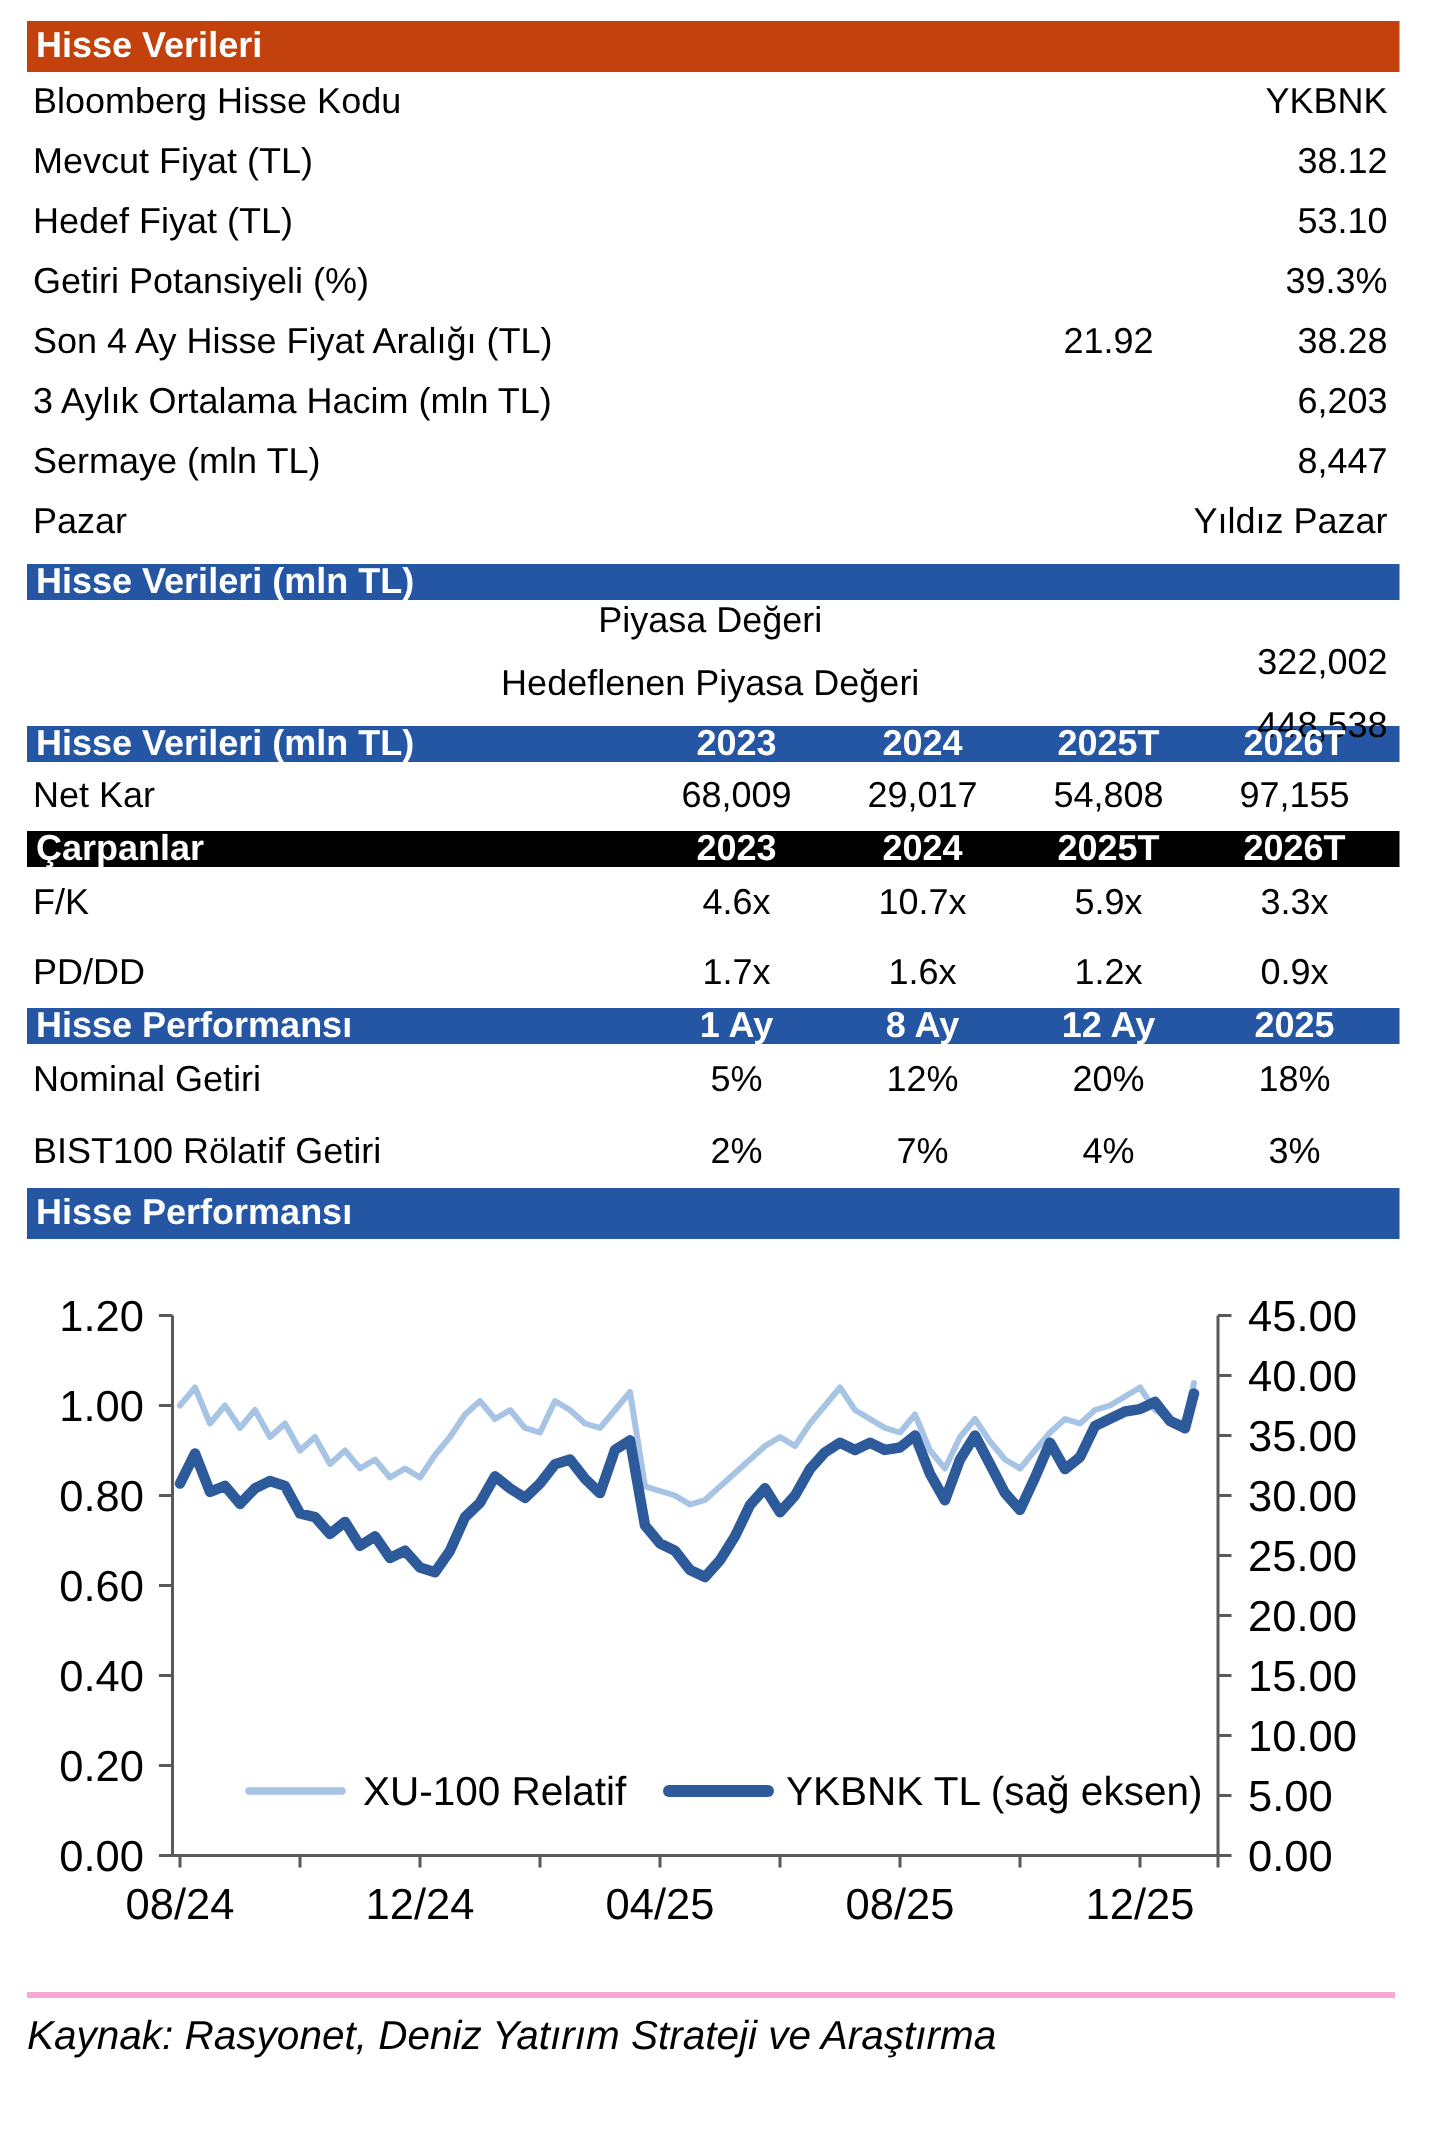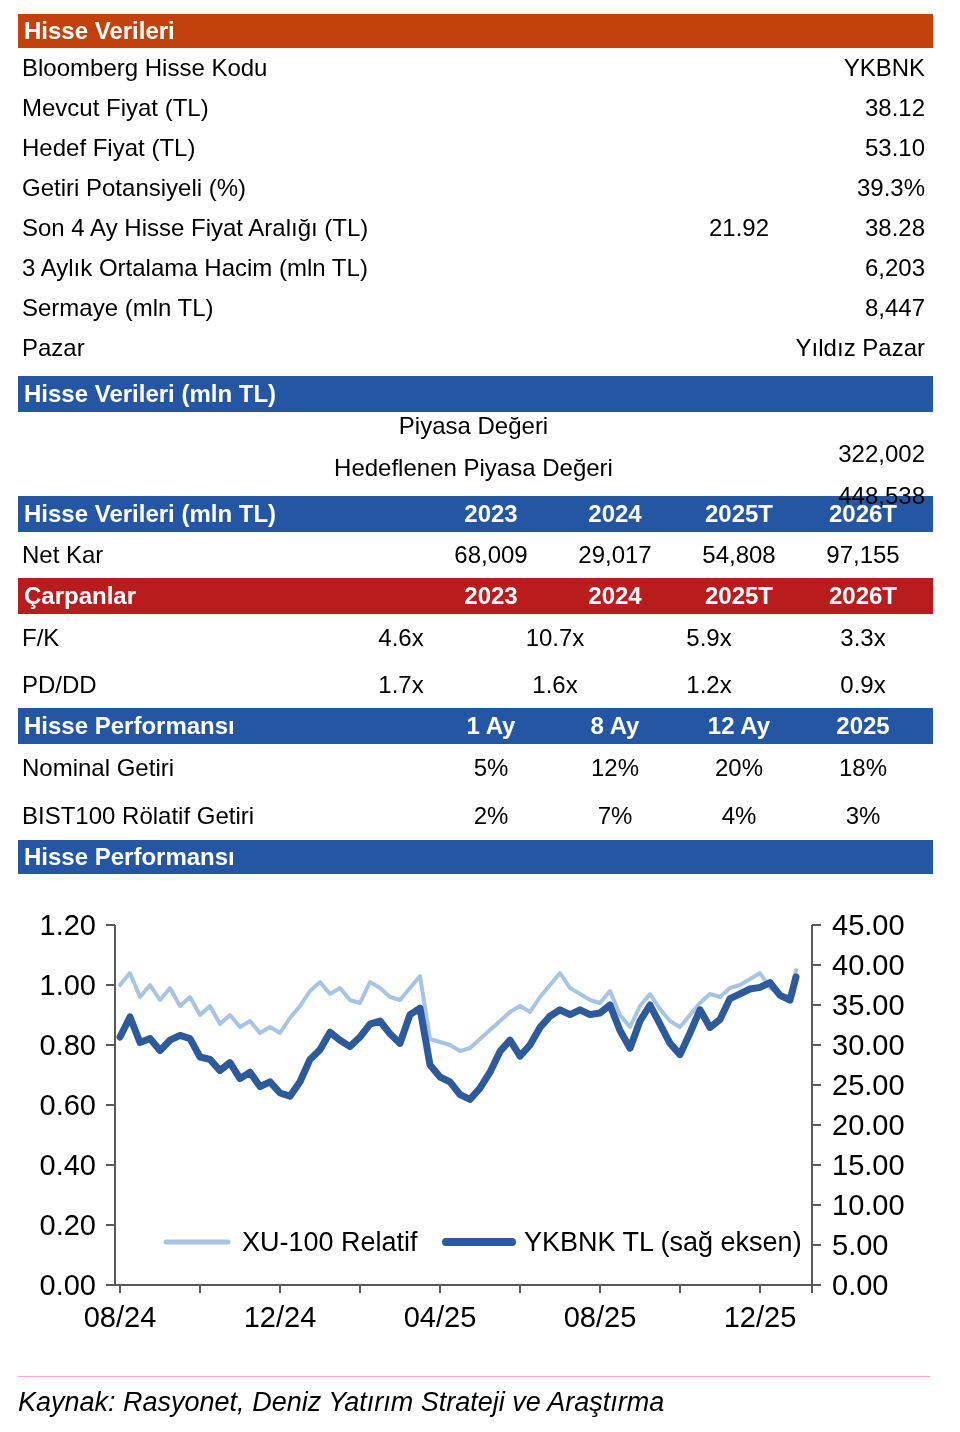--- a/index.html
+++ b/index.html
@@ -1,35 +1,35 @@
 <!DOCTYPE html>
 <html><head>
 <meta charset="utf-8">
 <style>
   html,body{margin:0;padding:0;background:#fff;}
   body{width:960px;height:1432px;overflow:hidden;font-family:"Liberation Sans",sans-serif;color:#000;}
   .sheet{padding-top:14px;}
-  .bar{margin:0 27px 0 18px;height:36px;display:flex;align-items:center;
+  .bar{margin:0 27px 0 18px;height:24px;display:flex;align-items:center;
        color:#fff;font-weight:bold;font-size:24px;padding:0 8px 0 6px;}
   .bar .lbl{flex:1;white-space:nowrap;}
   .bar.h34{height:34px;}
   .bar.mt8{margin-top:8px;}
   .cell{width:124px;text-align:center;white-space:nowrap;}
   .trow{margin:0 27px 0 18px;display:flex;align-items:center;
         font-size:24px;padding:0 8px 0 4px;}
   .trow .lbl{flex:1;white-space:nowrap;}
   .trow .val{margin-left:auto;text-align:right;white-space:nowrap;}
   .rows-t1 .trow{height:40px;}
   .rows-t2 .trow{height:42px;flex-direction:column;}
   .rows-t3 .trow{height:46px;}
-  .rows-t4 .trow{height:47px;gap:30px;}
+  .rows-t4 .trow{height:47px;}
   .rows-t5 .trow{height:48px;}
   svg{display:block;margin-top:16px;}
   svg text{font-family:"Liberation Sans",sans-serif;}
-  .src{margin:36px 30px 0 18px;border-top:1px solid #f9a8d4;padding-top:10px;
+  .src{margin:36px 30px 0 18px;border-top:4px solid #f9a8d4;padding-top:10px;
        font-style:italic;font-size:27px;}
 </style>
 </head>
 <body>
 
 <div class="sheet">
 
   <div class="bar h34" style="background: #c2410c;">
     <span class="lbl">Hisse Verileri</span>
   </div>
@@ -93,21 +93,21 @@
   <div class="rows-t3">
     <div class="trow">
       <span class="lbl">Net Kar</span>
       <span class="cell">68,009</span>
       <span class="cell">29,017</span>
       <span class="cell">54,808</span>
       <span class="cell">97,155</span>
     </div>
   </div>
 
-  <div class="bar" style="background: #b91c1c;">
+  <div class="bar" style="background: #000000;">
     <span class="lbl">Çarpanlar</span>
     <span class="cell">2023</span>
     <span class="cell">2024</span>
     <span class="cell">2025T</span>
     <span class="cell">2026T</span>
   </div>
   <div class="rows-t4">
     <div class="trow">
       <span class="lbl">F/K</span>
       <span class="cell">4.6x</span>

